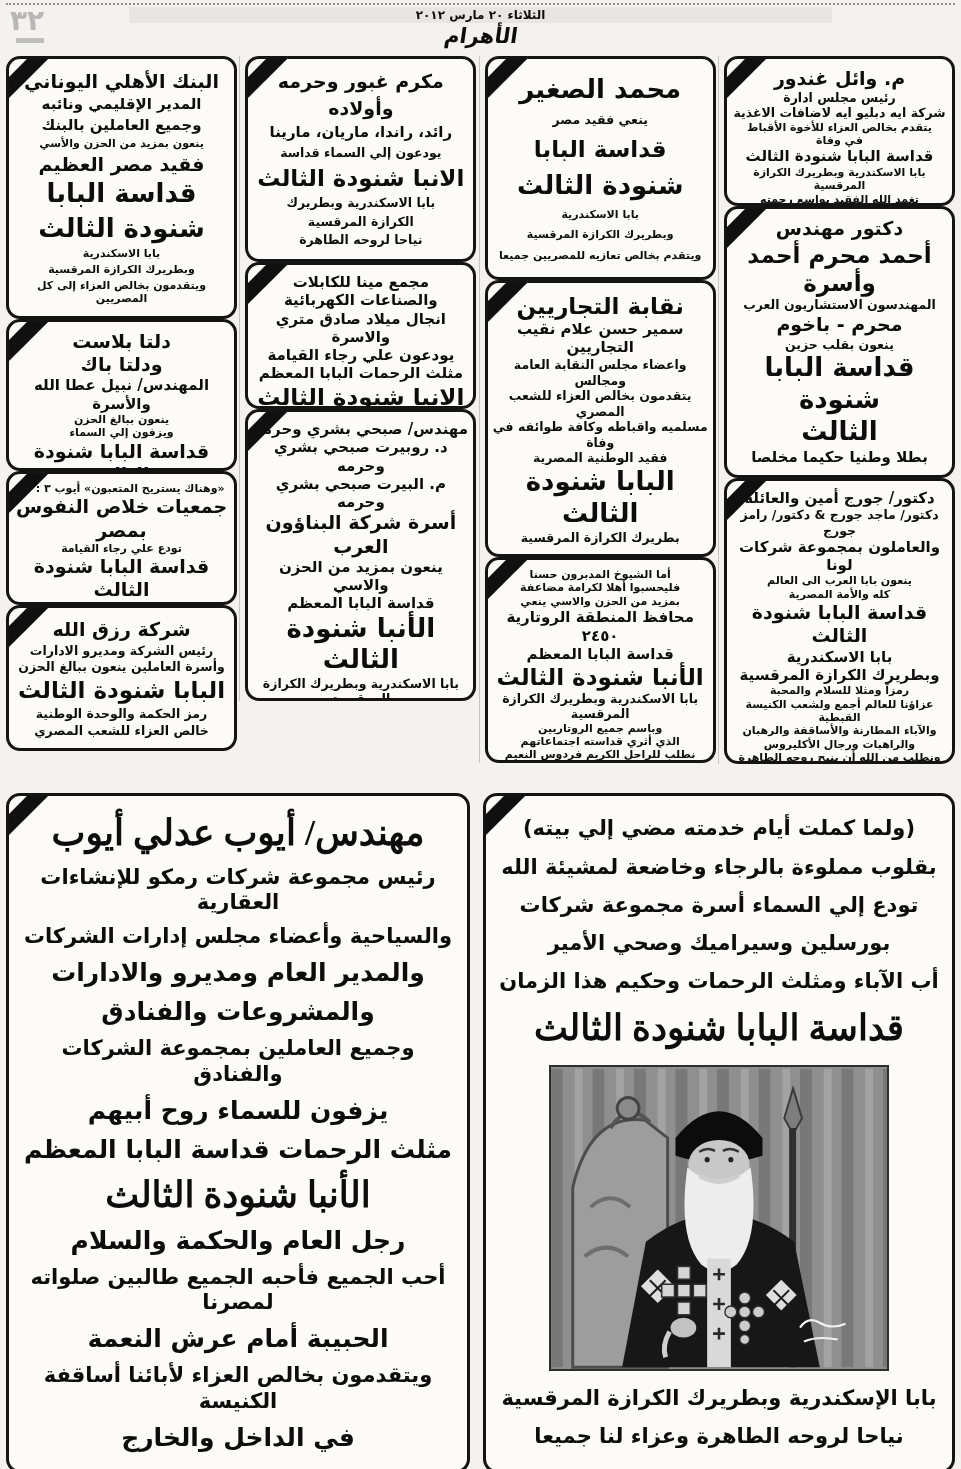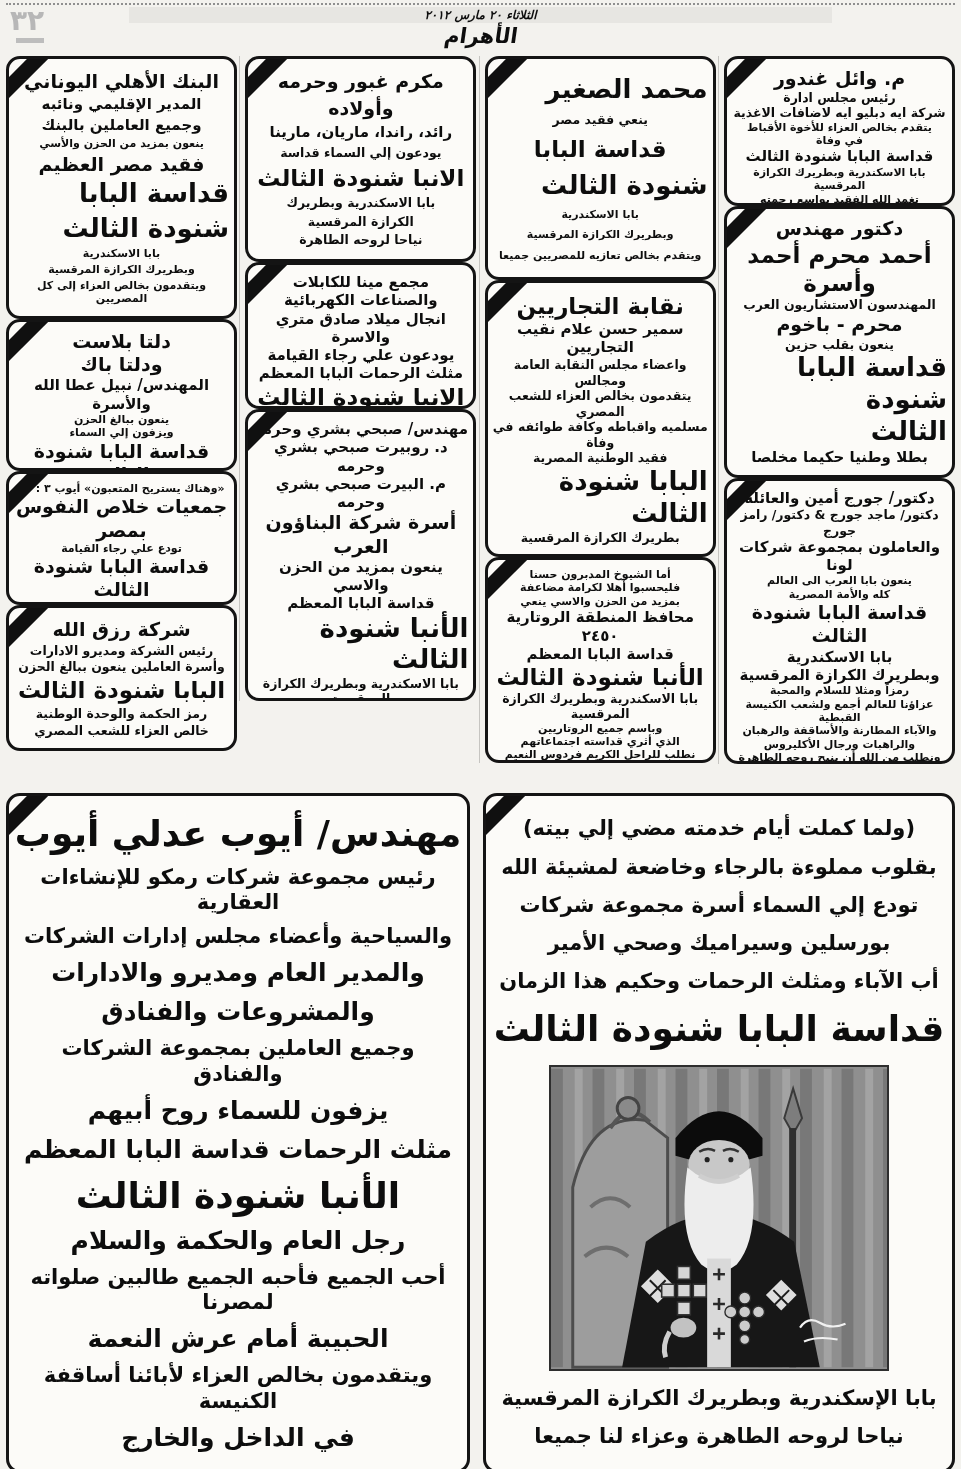--- a/index.html
+++ b/index.html
@@ -8,44 +8,44 @@
     background:#f3f2ee;
     font-family:"DejaVu Sans",sans-serif;
     color:#0d0d0d;
     overflow:hidden;
   }
   .page{width:961px;height:1469px;position:relative;}
   
   .header{position:relative;border-top:2px dotted #8f8f8f;margin:3px 6px 5px;padding-top:2px;height:44px;}
   .pagenum{position:absolute;left:4px;top:2px;font-size:28px;font-weight:bold;color:#b7b7b7;line-height:1;}
   .pagenum::after{content:"";display:block;width:28px;height:5px;background:#bdbdbd;margin-top:3px;}
-  .date-strip{margin:0 auto;width:74%;background:#e7e6e2;text-align:center;font-size:12px;font-weight:bold;padding:1px 0;font-style:italic;}
+  .date-strip{margin:0 auto;width:74%;background:#e7e6e2;text-align:center;font-size:12px;font-weight:bold;padding:1px 0;}
   .masthead{width:140px;margin:1px auto 0;text-align:center;font-size:21px;font-weight:bold;transform:skewX(-8deg);letter-spacing:-1px;}
   
   .grid{display:flex;justify-content:space-between;align-items:flex-start;padding:0 6px;height:728px;}
   .col{width:231px;display:flex;flex-direction:column;gap:0;}
   .col:not(:last-child){border-left:1px solid #c6c5c1;padding-left:5px;}
   
   .notice{
     position:relative;border:3px solid #141414;border-radius:14px;
     background:#fcfbf8;overflow:hidden;text-align:center;
     display:flex;flex-direction:column;justify-content:space-evenly;align-items:center;
     padding:8px 5px;box-sizing:border-box;width:100%;
   }
   .ribbon{position:absolute;top:5px;left:-20px;width:72px;height:15px;background:#101010;transform:rotate(-45deg);}
   .line{font-weight:bold;line-height:1.22;width:100%;}
   .l-s  {font-size:11px;}
   .l-m  {font-size:12.5px;}
   .l-l  {font-size:15px;}
   .l-xl {font-size:19px;}
   .l-2x {font-size:23px;letter-spacing:-0.3px;}
-  .l-3x {font-size:26px;letter-spacing:-0.6px;text-align:right;}
+  .l-3x {font-size:26px;letter-spacing:-0.6px;}
   .l-b  {font-size:21px;}
   .l-b2 {font-size:25px;letter-spacing:-0.3px;}
-  .l-bg {font-size:36px;letter-spacing:-0.8px;}
+  .l-bg {font-size:36px;letter-spacing:-0.8px;font-family:Liberation Serif, serif;}
   
   .n-wael{height:150px}.n-moharram{height:272px}.n-george{height:286px}
   .n-sagheer{height:224px}.n-togariyin{height:277px}.n-rotary{height:206px}
   .n-ghabbour{height:206px}.n-mina{height:147px}.n-beshri{height:292px}
   .n-bank{height:263px}.n-delta{height:152px}.n-khalas{height:134px}.n-rizk{height:146px}
   
   .bottom{display:flex;justify-content:space-between;align-items:flex-start;padding:0 6px;margin-top:9px;}
   .n-amir{width:472px;height:680px;}
   .n-ayoub{width:464px;height:680px;}
   .photo-wrap{width:336px;height:302px;border:2px solid #2e2e2e;background:#8f8f8f;margin:2px auto;}

